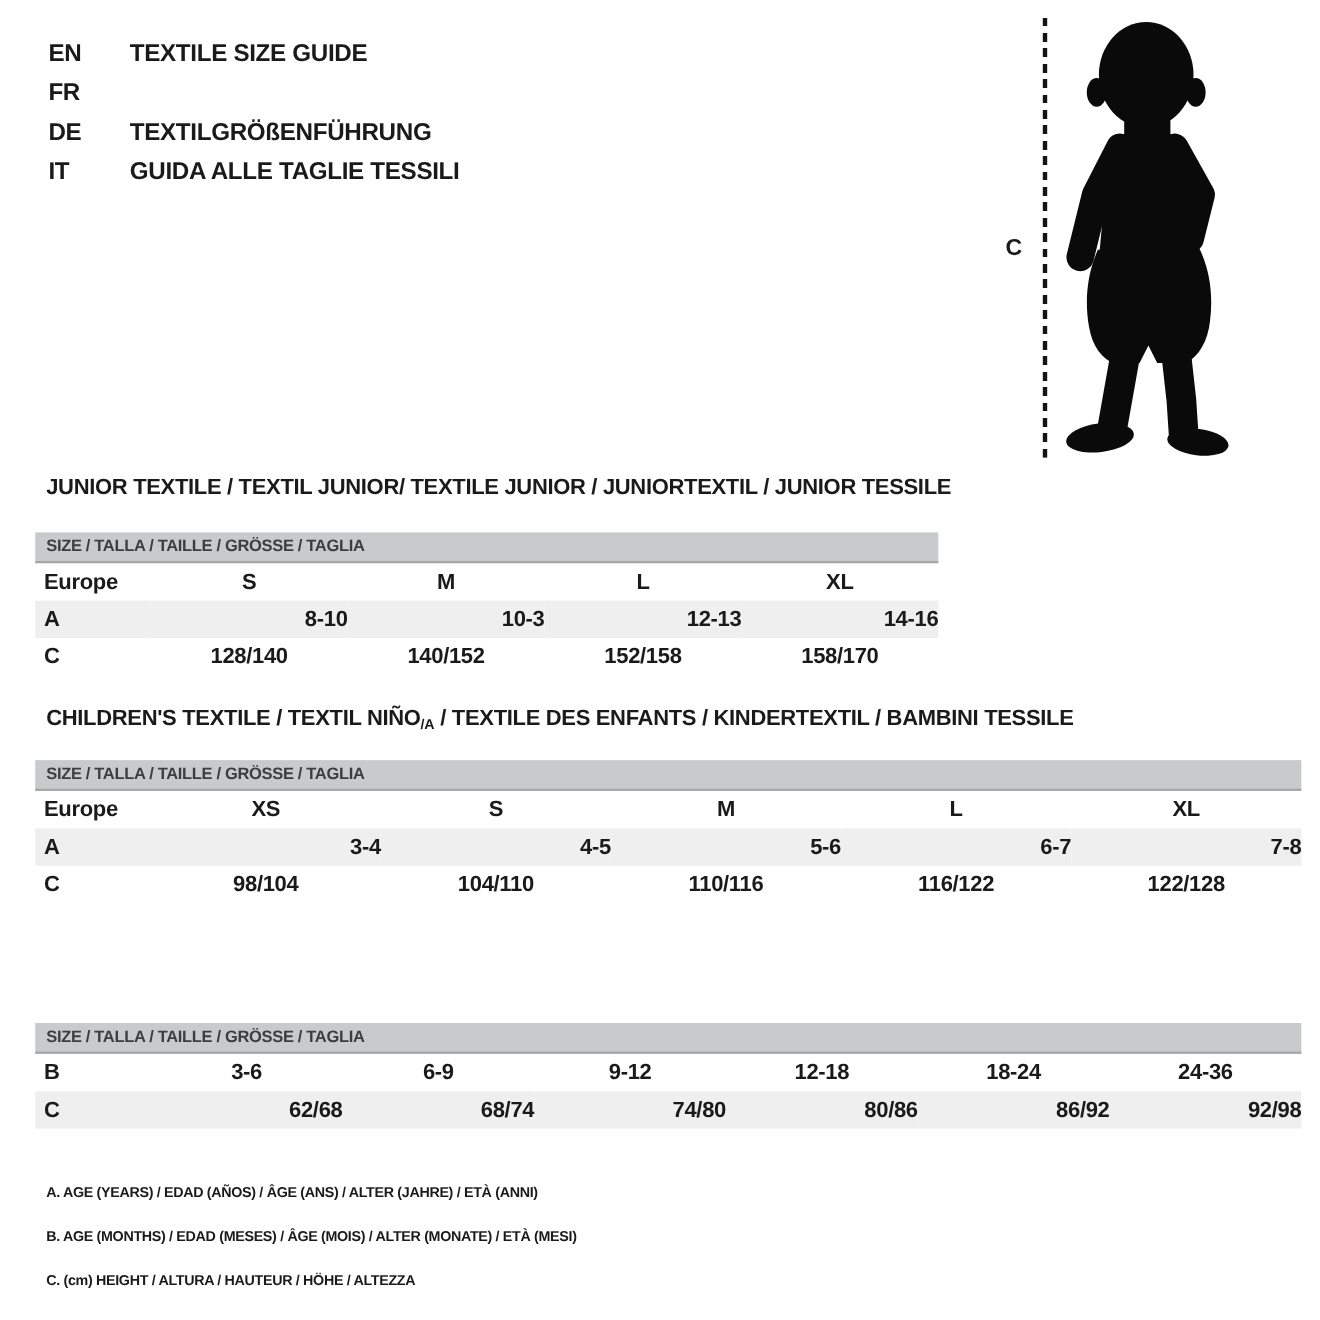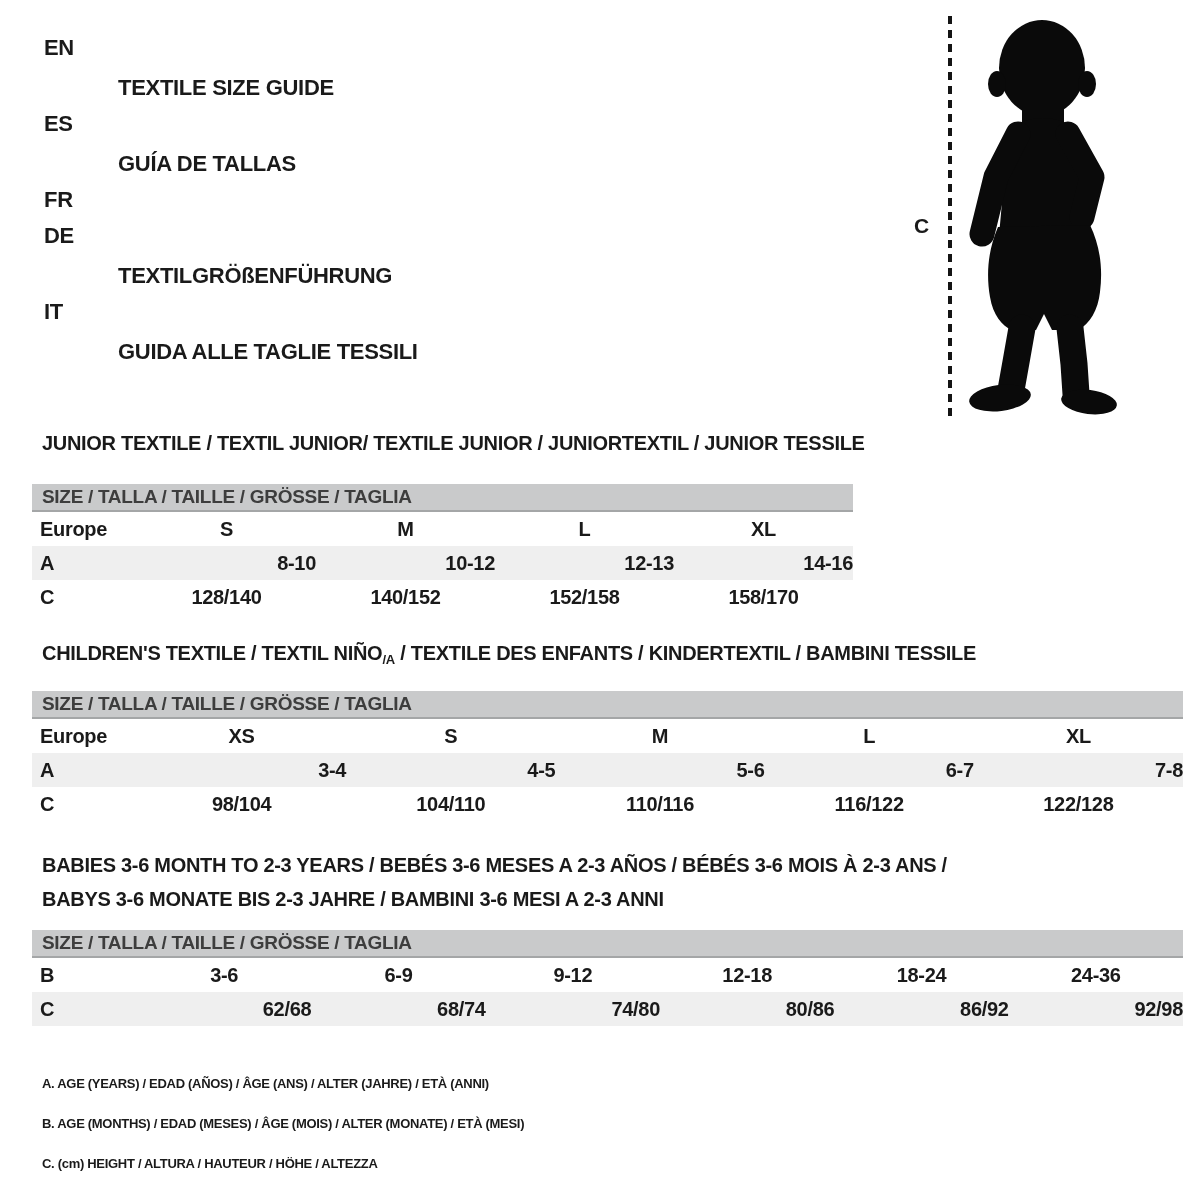--- a/index.html
+++ b/index.html
@@ -7,59 +7,55 @@
   .canvas {
     position:relative; width:1200px; height:1200px; background:#ffffff;
     font-family:"Liberation Sans", sans-serif; font-weight:700;
     color:#1a1a1a; letter-spacing:-0.3px; overflow:hidden;padding-left:20px;
   }
 
   
   .lang { position:absolute; left:44px; top:30px; font-size:22px; line-height:36px; }
   .lang-row { display:flex; }
   .lang-code { width:74px; flex:0 0 74px; }
-  .lang-label { white-space:nowrap;margin-top:40px; }
+  .lang-label { white-space:nowrap; }
 
   
   .dash-line { position:absolute; left:948px; top:16px; width:4px; height:400px;
     background:repeating-linear-gradient(to bottom, #141414 0 8px, transparent 8px 14px); }
   .c-label { position:absolute; left:914px; top:214px; font-size:21px; }
   .silhouette { position:absolute; left:962px; top:12px; }
 
   
   .heading { position:absolute; white-space:nowrap; font-size:20px; line-height:26px; }
   .heading .sub { font-size:13px; vertical-align:-4px; letter-spacing:-0.2px; }
   .heading-2l { line-height:34px; }
 
   
   .table-wrap { position:absolute; }
   .size-bar { height:28px; line-height:26px; background:#c9cacb; border-bottom:2px solid #a4a6a7;
-    padding-left:10px; font-size:19px; color:#3d3d3d; white-space:nowrap; }
+    padding-left:10px; font-size:15px; color:#3d3d3d; white-space:nowrap; }
   table.size-table { width:100%; border-collapse:collapse; table-layout:fixed; }
   table.size-table td { font-size:20px; text-align:center; height:34px; vertical-align:middle; }
   table.size-table td.lbl { text-align:left; padding-left:8px; }
   col.c0 { width:105px; }
   tr.r-shade td { background:#efefef;text-align:right; }
 
   
   .legend { position:absolute; left:42px; top:1064px; font-size:13px; line-height:40px; white-space:nowrap; }
 </style>
 </head>
 <body>
 
 <div class="canvas">
 
   <div class="lang">
     <div class="lang-row">
       <span class="lang-code">EN</span>
       <span class="lang-label">TEXTILE SIZE GUIDE</span>
-    </div>
-    <div class="lang-row">
-      <span class="lang-code">ES</span>
-      <span class="lang-label">GUÍA DE TALLAS</span>
     </div>
     <div class="lang-row">
       <span class="lang-code">FR</span>
     </div>
     <div class="lang-row">
       <span class="lang-code">DE</span>
       <span class="lang-label">TEXTILGRÖßENFÜHRUNG</span>
     </div>
     <div class="lang-row">
       <span class="lang-code">IT</span>
@@ -106,21 +102,21 @@
       <tr>
         <td class="lbl">Europe</td>
         <td>S</td>
         <td>M</td>
         <td>L</td>
         <td>XL</td>
       </tr>
       <tr class="r-shade">
         <td class="lbl">A</td>
         <td>8-10</td>
-        <td>10-12</td>
+        <td>10-3</td>
         <td>12-13</td>
         <td>14-16</td>
       </tr>
       <tr>
         <td class="lbl">C</td>
         <td>128/140</td>
         <td>140/152</td>
         <td>152/158</td>
         <td>158/170</td>
       </tr>
@@ -158,24 +154,20 @@
         <td>98/104</td>
         <td>104/110</td>
         <td>110/116</td>
         <td>116/122</td>
         <td>122/128</td>
       </tr>
       </tbody>
     </table>
   </div>
 
-  <div class="heading heading-2l" style="left:42px; top:848px;">
-    <div>BABIES 3-6 MONTH TO 2-3 YEARS / BEBÉS 3-6 MESES A 2-3 AÑOS / BÉBÉS 3-6 MOIS À 2-3 ANS /</div>
-    <div>BABYS 3-6 MONATE BIS 2-3 JAHRE / BAMBINI 3-6 MESI A 2-3 ANNI</div>
-  </div>
 
   <div class="table-wrap" style="left:32px; top:930px; width:1151px;">
     <div class="size-bar">SIZE / TALLA / TAILLE / GRÖSSE / TAGLIA</div>
     <table class="size-table">
       <colgroup>
           <col class="c0">
         </colgroup>
       <tbody>
       <tr>
         <td class="lbl">B</td>

